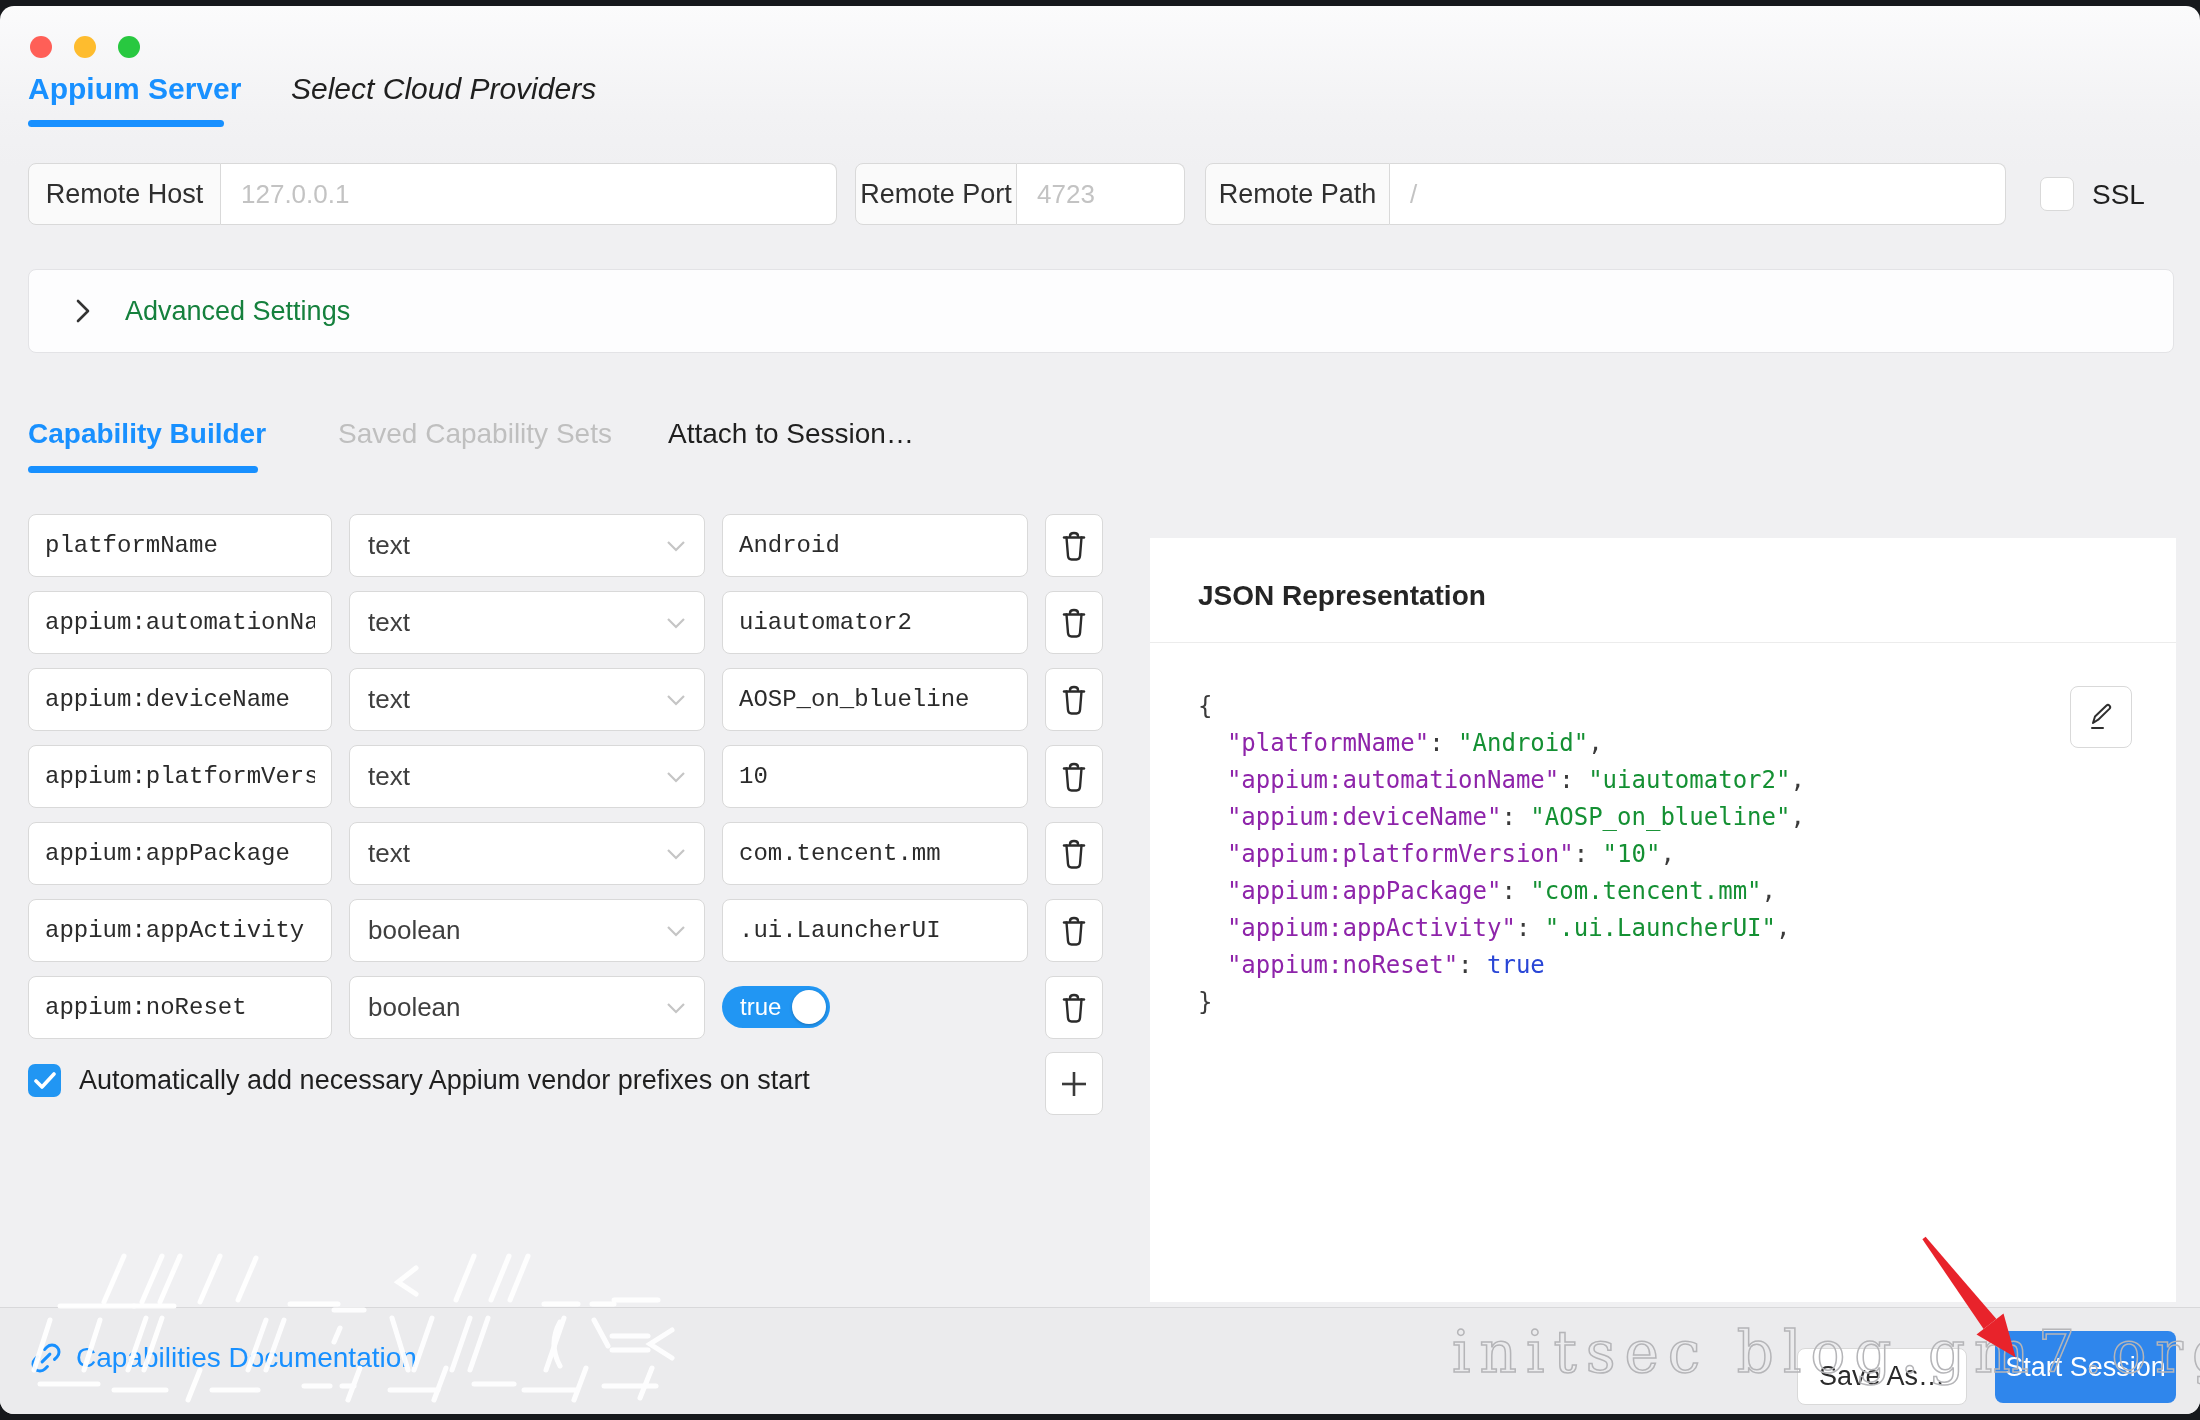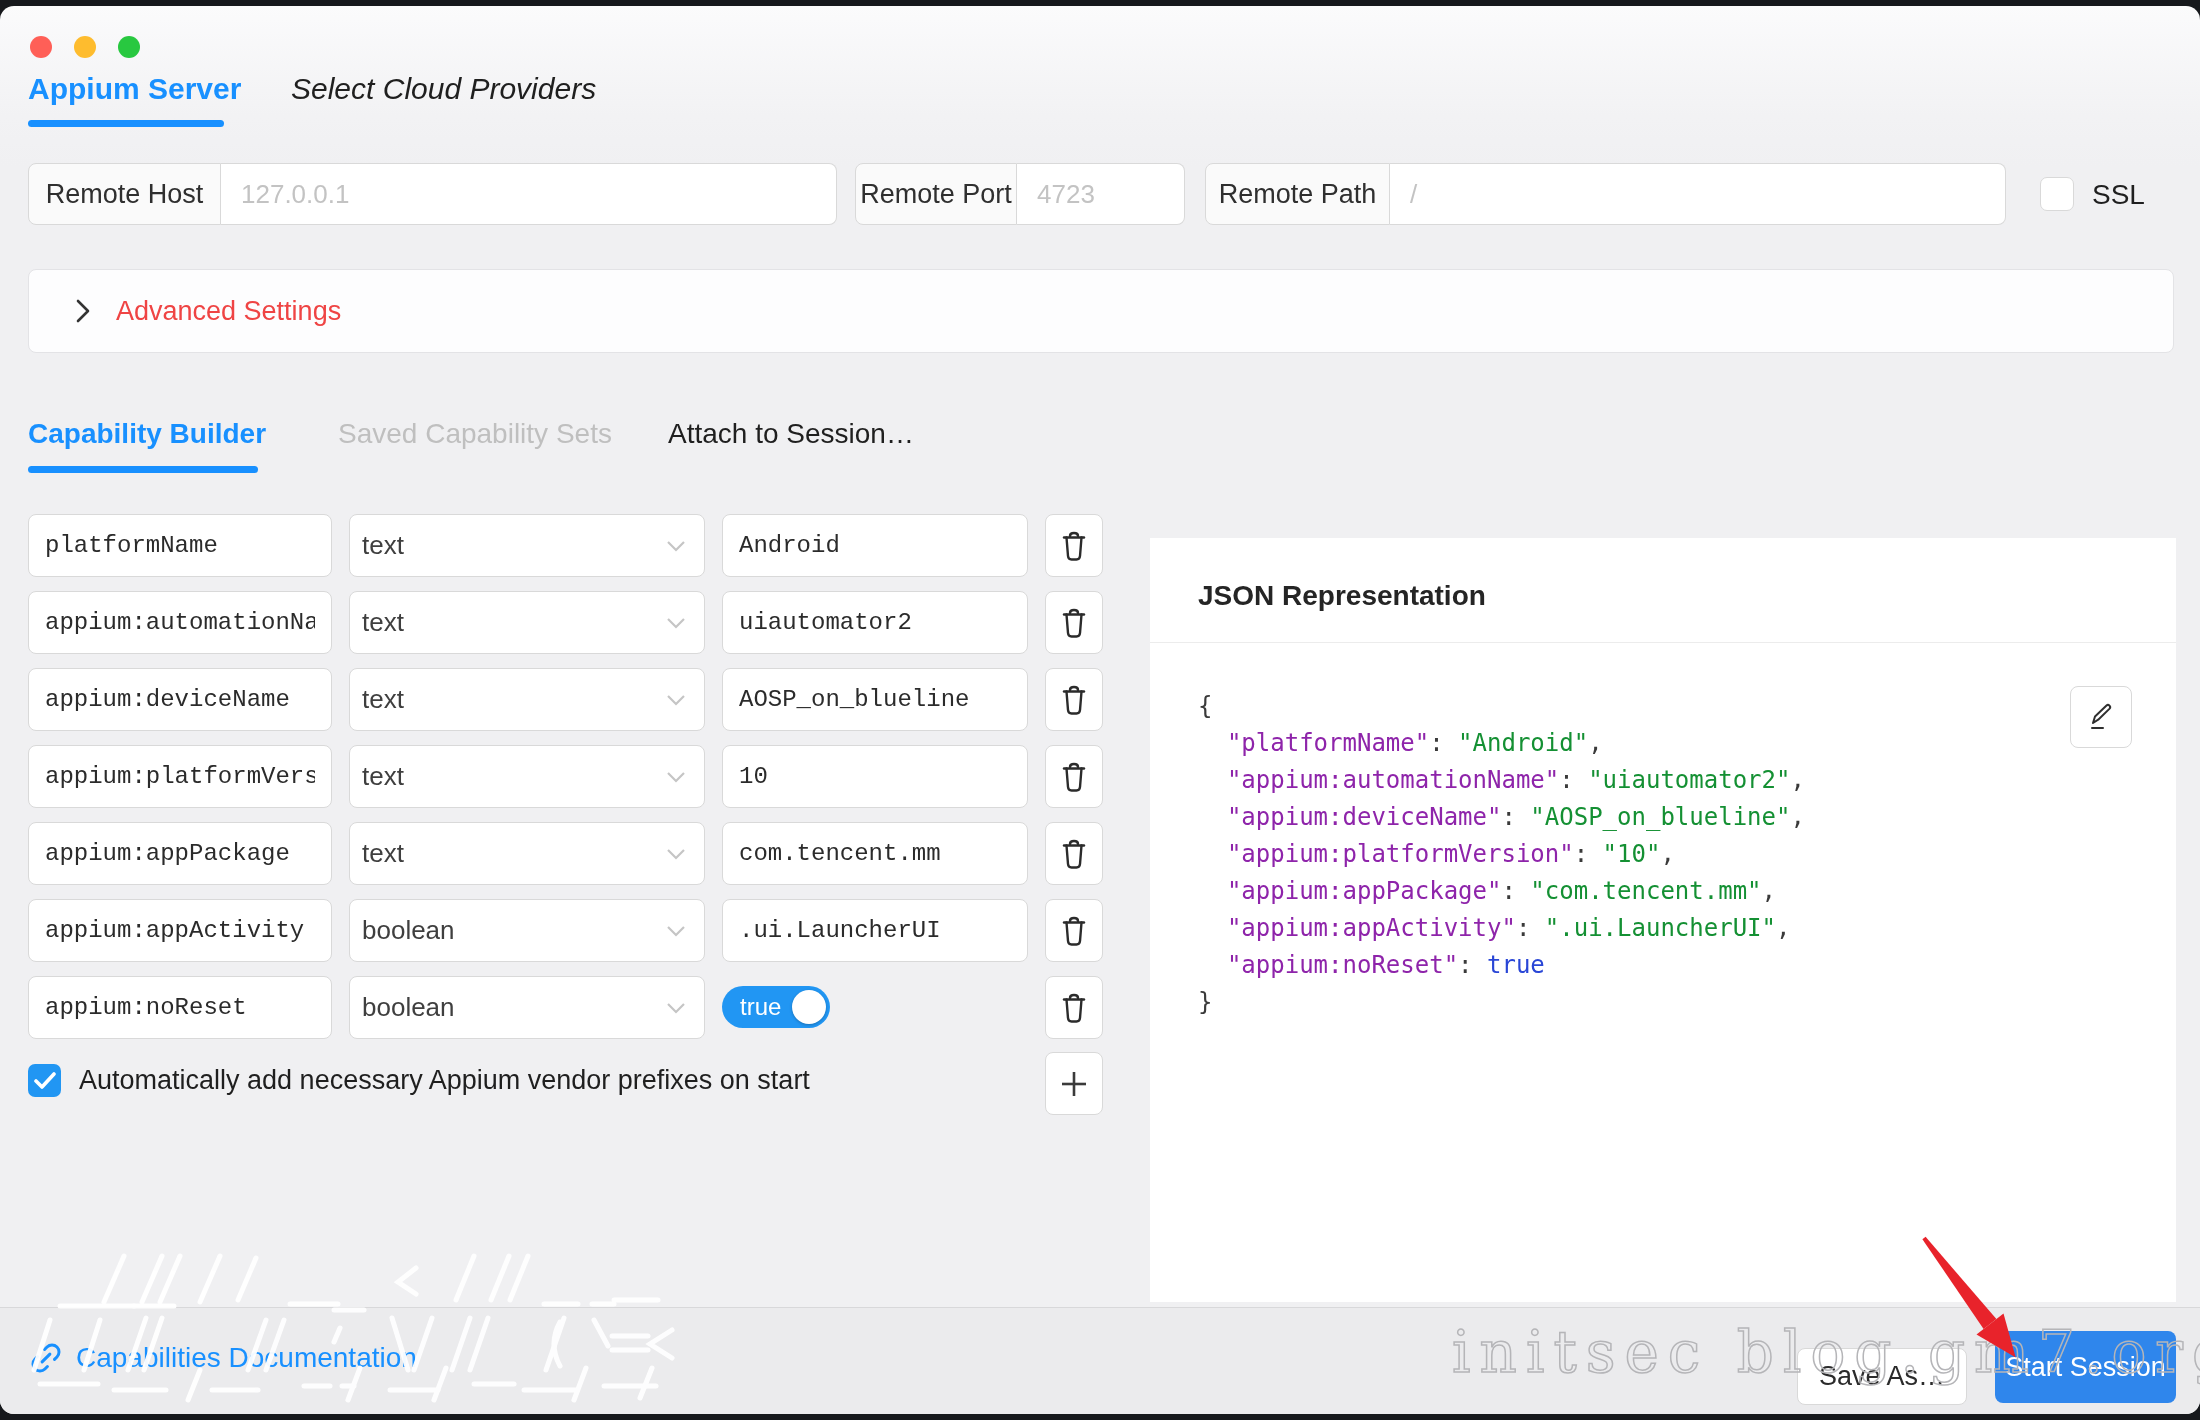--- a/index.html
+++ b/index.html
@@ -55,21 +55,21 @@
     border:1px solid var(--border);border-radius:7px;}
   .ssl-label{position:absolute;left:2092px;top:173px;font-size:28px;color:#1f1f1f;}
 
   
   .advanced{
     position:absolute;left:28px;top:263px;width:2146px;height:84px;
     background:#fdfdfe;border:1px solid #e3e3e6;border-radius:8px;
     display:flex;align-items:center;cursor:pointer;
   }
   .advanced .chev{margin-left:44px;display:flex;}
-  .advanced .lbl{margin-left:23px;font-size:27px;color:#ef4444;}
+  .advanced .lbl{margin-left:32px;font-size:27px;color:#15803d;}
 
   
   .btab{position:absolute;top:412px;font-size:28px;cursor:pointer;white-space:nowrap;}
   .btab.active{left:28px;color:var(--accent);font-weight:700;}
   .btab.saved{left:338px;color:#bfbfbf;}
   .btab.attach{left:668px;color:#1f1f1f;}
   .btab-underline{position:absolute;left:28px;top:460px;width:230px;height:7px;border-radius:4px;background:var(--accent);}
 
   
   .cap-grid{
@@ -78,21 +78,21 @@
     column-gap:17px;row-gap:14px;grid-auto-rows:63px;
   }
   .cap-input{
     width:100%;height:63px;border:1px solid var(--border);border-radius:8px;background:#fff;
     font-family:"Liberation Mono",monospace;font-size:24px;color:#2b2b2b;
     padding:0 16px;outline:none;white-space:nowrap;overflow:hidden;
   }
   .cap-select{
     height:63px;border:1px solid var(--border);border-radius:8px;background:#fff;
     display:flex;align-items:center;font-size:26px;color:#3f3f3f;
-    padding:0 12px;cursor:pointer;position:relative;
+    padding:0 18px;cursor:pointer;position:relative;
   }
   .cap-select svg{position:absolute;right:18px;}
   .icon-btn{
     height:63px;border:1px solid var(--border);border-radius:8px;background:#fff;
     display:flex;align-items:center;justify-content:center;cursor:pointer;
   }
   .toggle{
     width:108px;height:42px;border-radius:21px;background:var(--control-blue);
     position:relative;display:flex;align-items:center;cursor:pointer;margin-top:10px;
   }

